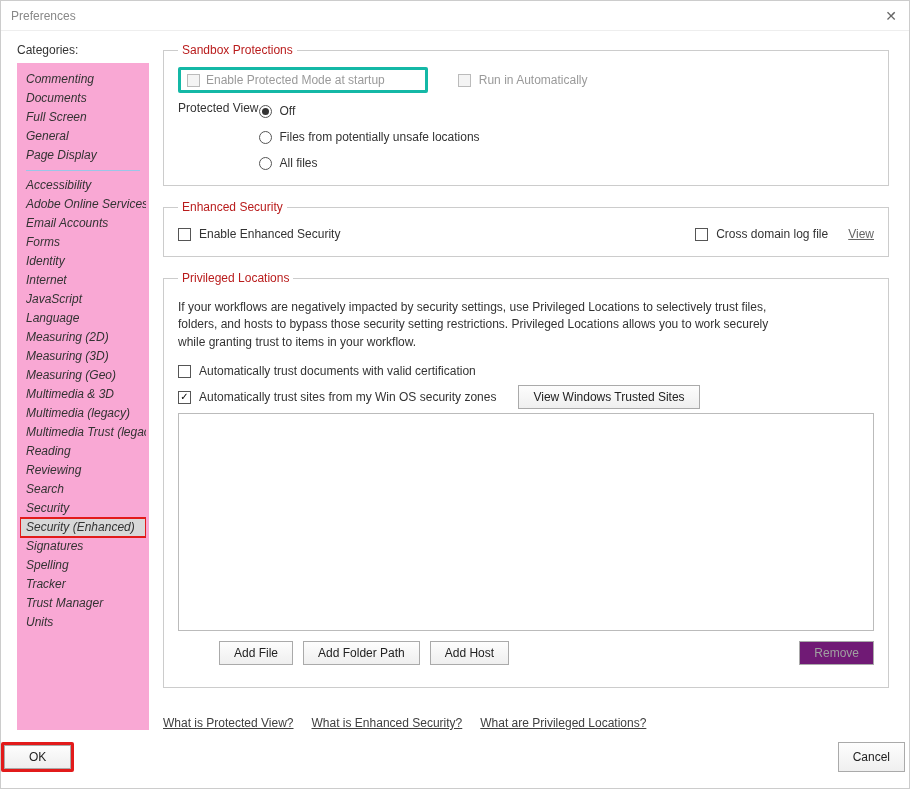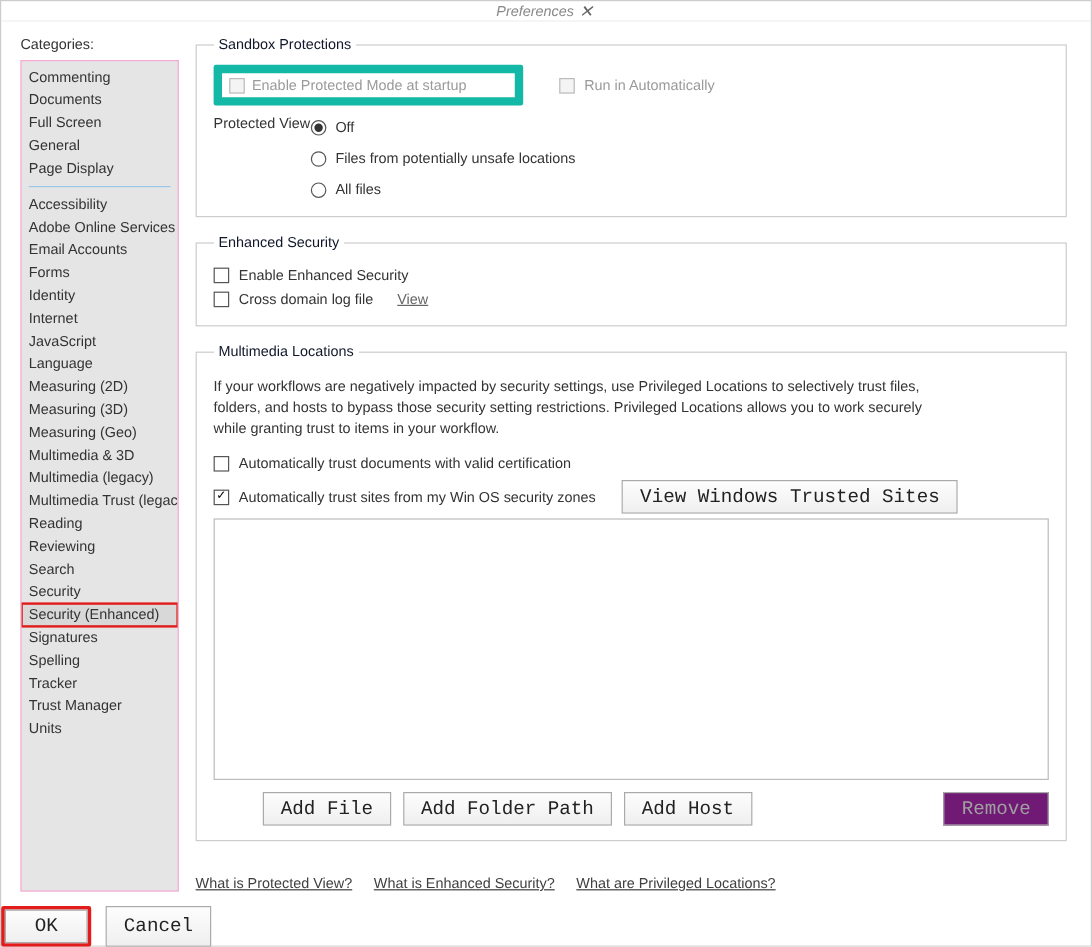--- a/index.html
+++ b/index.html
@@ -15,25 +15,24 @@
     height: 789px;
     border: 1px solid #ccc;
     background: #fff;
     display: flex;
     flex-direction: column;
   }
   .titlebar {
     height: 30px;
     display: flex;
     align-items: center;
-    justify-content: center;
+    justify-content: space-between;
     padding: 0 8px 0 10px;
     color: #888;
     border-bottom: 1px solid #eee;
-    font-style: italic;
   }
   .titlebar .close {
     font-size: 14px;
     color: #666;
     width: 20px;
     text-align: center;
     cursor: pointer;
   }
   .content {
     flex: 1;
@@ -44,25 +43,26 @@
   .catcol {
     width: 132px;
     display: flex;
     flex-direction: column;
   }
   .catlabel {
     margin-bottom: 6px;
     color: #333;
   }
   .catlist {
-    border: 1px solid #f9a8d4;
-    background: #e5e5e5;
+    border: 3px solid #f9a8d4;
+    background: #f9a8d4;
     flex: 1;
     padding: 4px 0;
     overflow: hidden;
+    font-style: italic;
   }
   .catitem {
     padding: 1px 6px;
     line-height: 17px;
     cursor: pointer;
     white-space: nowrap;
   }
   .catitem.selected {
     background: #d8d8d8;
   }
@@ -80,21 +80,21 @@
     flex-direction: column;
     padding-right: 4px;
   }
   fieldset {
     border: 1px solid #ccc;
     margin: 0 0 14px 0;
     padding: 10px 14px 12px 14px;
   }
   legend {
     padding: 0 4px;
-    color: #0f172a;
+    color: #b91c1c;
   }
   .row {
     display: flex;
     align-items: center;
     gap: 8px;
     margin: 3px 0;
   }
   .cb {
     width: 13px;
     height: 13px;
@@ -111,51 +111,50 @@
   .radio {
     width: 13px; height: 13px;
     border: 1px solid #555; border-radius: 50%;
     display: inline-flex; align-items: center; justify-content: center;
     background: #fff;
   }
   .radio.selected::after {
     content: ""; width: 7px; height: 7px; background: #333; border-radius: 50%;
   }
   .redbox {
-    border: 7px solid #14b8a6;
+    border: 3px solid #14b8a6;
     border-radius: 2px;
   }
   .disabled-text { color: #9a9a9a; }
   .pv-group {
     display: flex;
     margin-top: 8px;
   }
   .pv-options { display: flex; flex-direction: column; gap: 6px; }
   .es-row {
     display: flex;
     align-items: flex-start;
     justify-content: space-between;
-    flex-direction: column;
   }
   .es-right { display: flex; align-items: center; gap: 20px; }
   .lnk { color: #666; text-decoration: underline; cursor: pointer; }
   .priv-text {
     margin: 4px 0 10px 0;
     line-height: 1.45;
     color: #333;
     max-width: 600px;
   }
   .btn {
     border: 1px solid #aaa;
     background: linear-gradient(#fdfdfd,#efefef);
     padding: 4px 14px;
-    font-size: 16px;
+    font-size: 12px;
     cursor: pointer;
     color: #222;
-    font-family: Liberation Mono, monospace;
+    font-family: Liberation Sans, sans-serif;
   }
   .btn.disabled {
     color: #a0a0a0;
     cursor: default;
     background: #701a75;
   }
   .trustrow {
     display: flex;
     align-items: center;
     gap: 22px;
@@ -176,21 +175,21 @@
   }
   .addbtns .spacer { flex: 1; }
   .linksrow {
     display: flex;
     gap: 18px;
     margin-top: 14px;
   }
   .linksrow a { color: #404040; text-decoration: underline; cursor: pointer; }
   .footer {
     display: flex;
-    justify-content: flex-start;
+    justify-content: space-between;
     gap: 12px;
     padding: 12px 4px 16px 0;
   }
   .okwrap { }
   .okwrap.red { border: 3px solid #e21b1b; border-radius: 2px; display: inline-block; }
   .okwrap.red .btn { padding: 4px 24px; }
   .sandbox-top {
     display: flex;
     align-items: center;
     gap: 30px;
@@ -293,21 +292,21 @@
             <span class="row">
               <span class="cb"></span>
               <span>Cross domain log file</span>
             </span>
             <span class="lnk">View</span>
           </span>
         </div>
       </fieldset>
 
       <fieldset style="flex:1; display:flex; flex-direction:column;">
-        <legend>Multimedia Locations</legend>
+        <legend>Privileged Locations</legend>
         <div class="priv-text">If your workflows are negatively impacted by security settings, use Privileged Locations to selectively trust files, folders, and hosts to bypass those security setting restrictions. Privileged Locations allows you to work securely while granting trust to items in your workflow.</div>
         <div class="row">
           <span class="cb"></span>
           <span>Automatically trust documents with valid certification</span>
         </div>
         <div class="trustrow">
           <span class="row">
             <span class="cb checked"></span>
             <span>Automatically trust sites from my Win OS security zones</span>
           </span>

